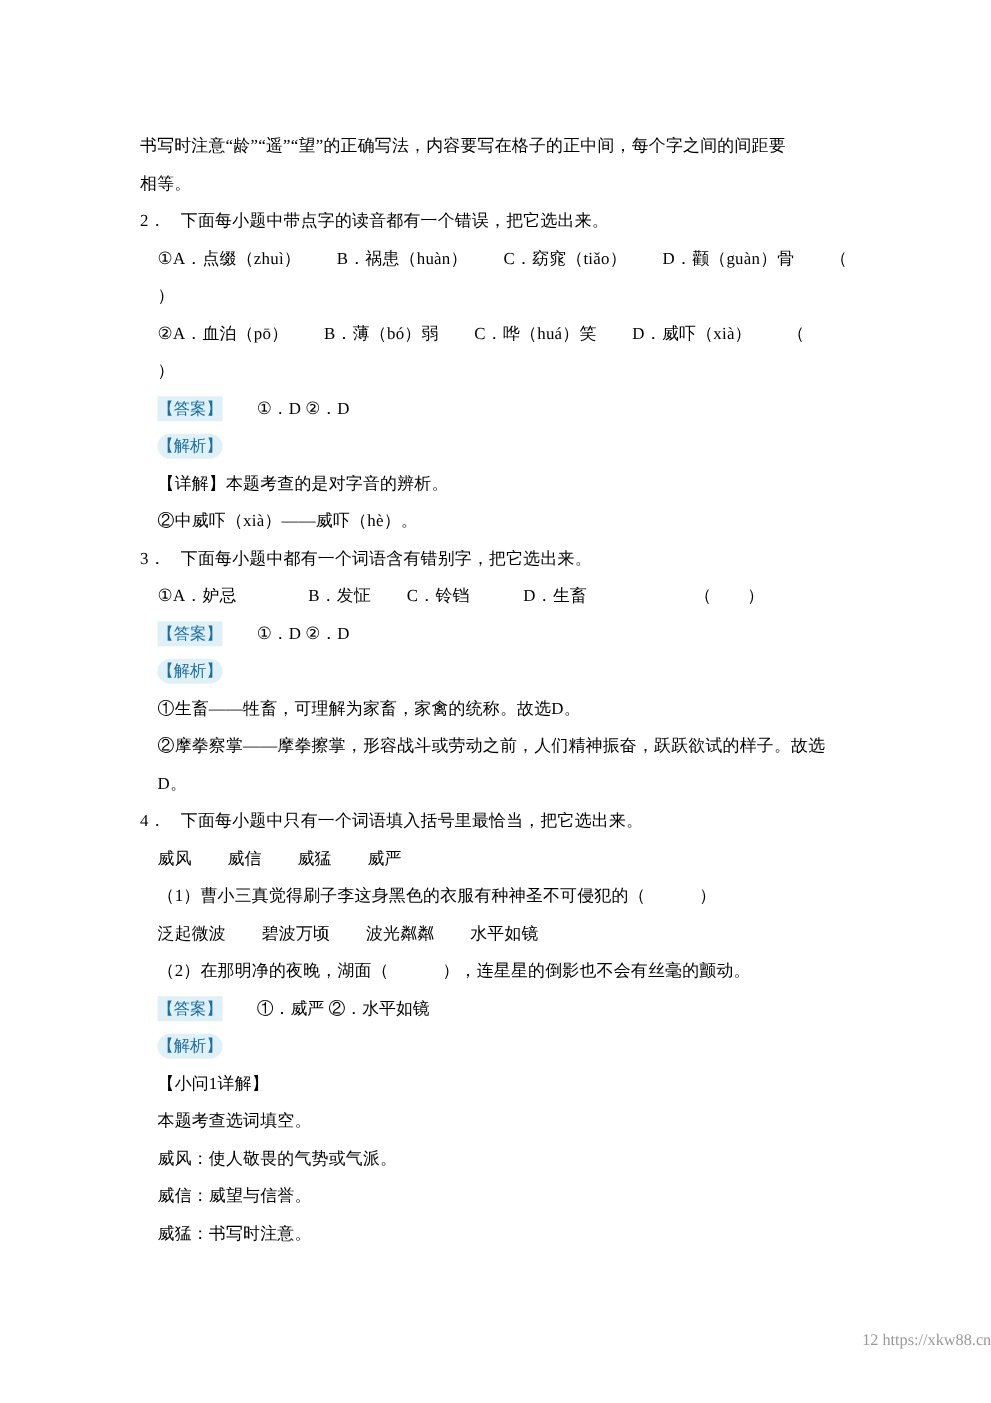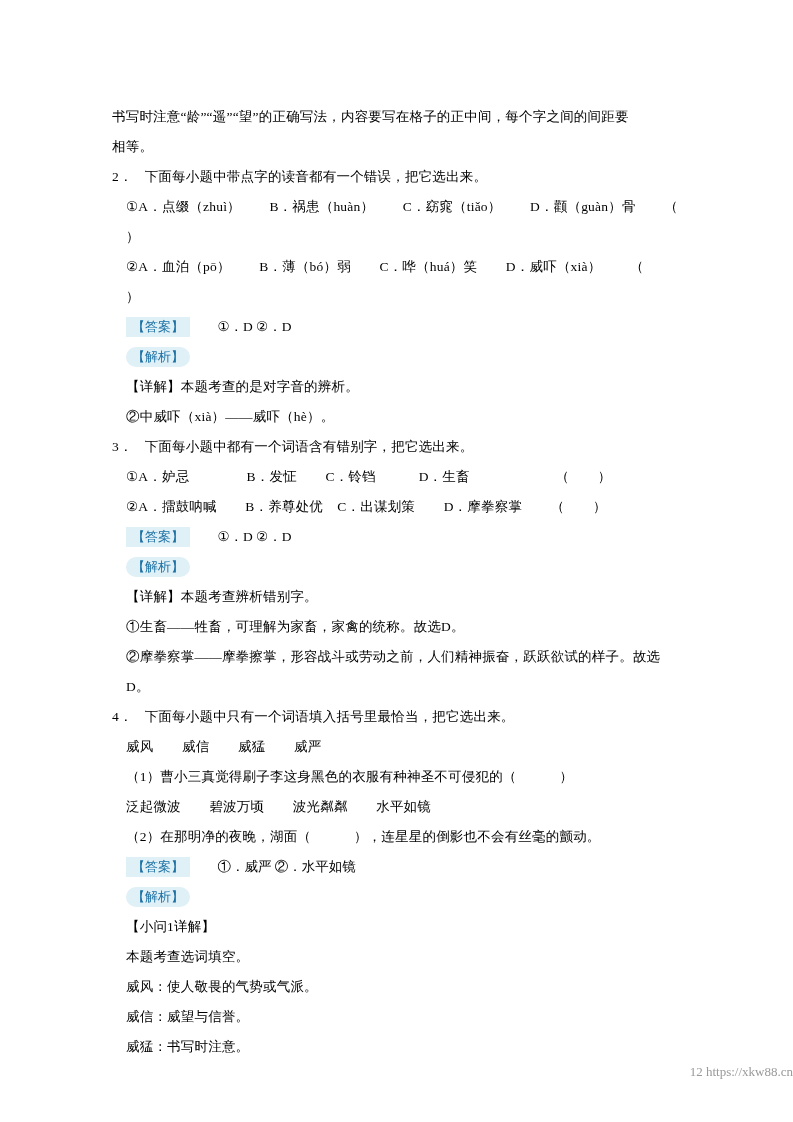--- a/index.html
+++ b/index.html
@@ -32,21 +32,21 @@
   .indent-0 { margin-left: 0; }
   .indent-1 { margin-left: 14px; }
   .tag-line {
     line-height: 30px;
     font-size: 13.5px;
   }
   .tag {
     display: inline-block;
     background: #dff0f7;
     color: #1a6fa3;
-    padding: 1px 6px;
+    padding: 1px 0;
     font-size: 13px;
     line-height: 18px;
   }
   .tag-analysis {
     background: #dff0f7;
     color: #1a6fa3;
     border-radius: 10px;
   }
   .answer-rest {
     display: inline-block;
@@ -82,29 +82,27 @@
     <span class="answer-rest">①．D        ②．D</span>
   </div>
   <div class="tag-line indent-1">
     <span class="tag tag-analysis">【解析】</span>
   </div>
   <div class="line indent-1">【详解】本题考查的是对字音的辨析。</div>
   <div class="line indent-1">②中威吓（xià）——威吓（hè）。</div>
 
   <div class="line indent-0"><span>3．</span><span class="sp-s"></span><span>下面每小题中都有一个词语含有错别字，把它选出来。</span></div>
   <div class="line indent-1">①A．妒忌                B．发怔        C．铃铛            D．生畜                        （        ）</div>
-  <div class="line indent-1">②A．擂鼓呐喊        B．养尊处优    C．出谋划策        D．摩拳察掌        （        ）</div>
   <div class="tag-line indent-1">
     <span class="tag">【答案】</span>
     <span class="answer-rest">①．D        ②．D</span>
   </div>
   <div class="tag-line indent-1">
     <span class="tag tag-analysis">【解析】</span>
   </div>
-  <div class="line indent-1">【详解】本题考查辨析错别字。</div>
   <div class="line indent-1">①生畜——牲畜，可理解为家畜，家禽的统称。故选D。</div>
   <div class="line indent-1">②摩拳察掌——摩拳擦掌，形容战斗或劳动之前，人们精神振奋，跃跃欲试的样子。故选D。</div>
 
   <div class="line indent-0"><span>4．</span><span class="sp-s"></span><span>下面每小题中只有一个词语填入括号里最恰当，把它选出来。</span></div>
   <div class="line indent-1">威风        威信        威猛        威严</div>
   <div class="line indent-1">（1）曹小三真觉得刷子李这身黑色的衣服有种神圣不可侵犯的（            ）</div>
   <div class="line indent-1">泛起微波        碧波万顷        波光粼粼        水平如镜</div>
   <div class="line indent-1">（2）在那明净的夜晚，湖面（            ），连星星的倒影也不会有丝毫的颤动。</div>
   <div class="tag-line indent-1">
     <span class="tag">【答案】</span>

